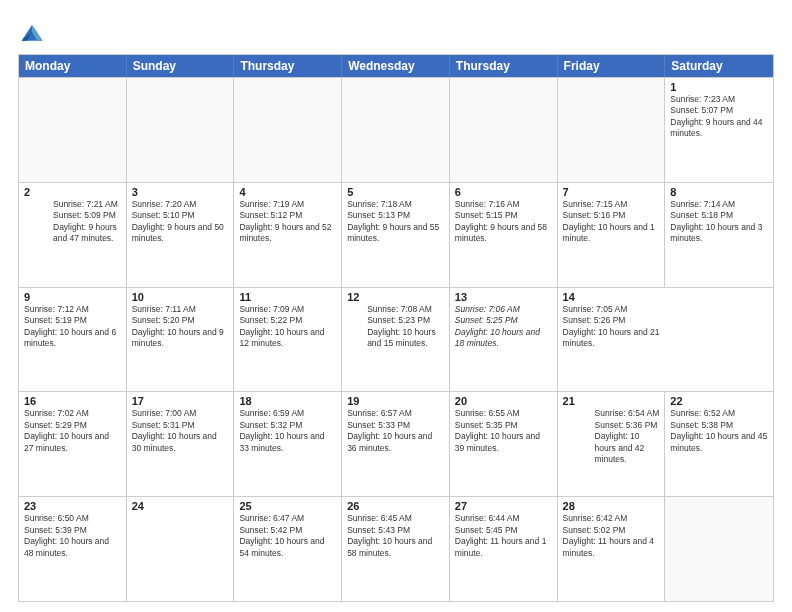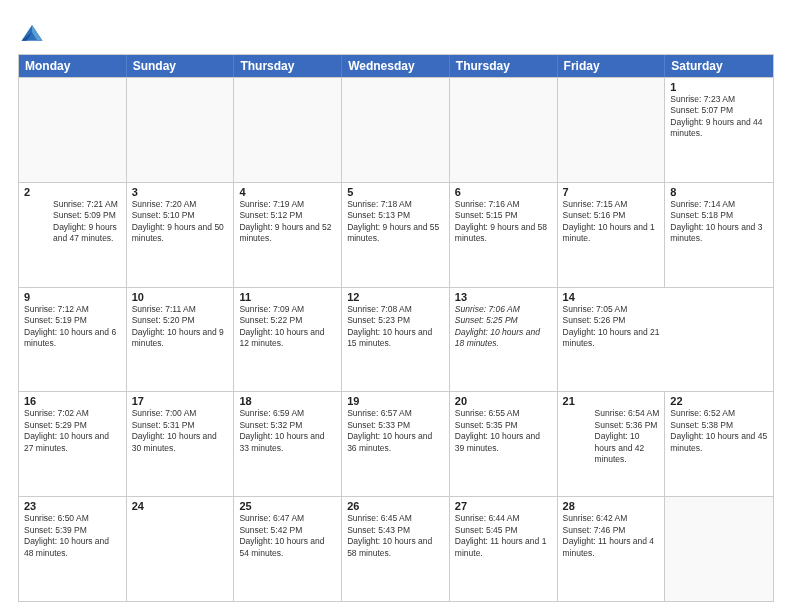--- a/index.html
+++ b/index.html
@@ -221,21 +221,21 @@
 Daylight: 10 hours and 9 minutes.</div>
           </div>
           <div class="cal-cell">
             <span class="day-number">11</span>
             <div class="day-info" style="white-space: pre-line;">Sunrise: 7:09 AM
 Sunset: 5:22 PM
 Daylight: 10 hours and 12 minutes.</div>
           </div>
           <div class="cal-cell">
             <span class="day-number">12</span>
-            <div class="day-info" style="white-space: pre-line;">Sunrise: 7:08 AM
+            <div class="day-info" style="white-space: pre-line; margin-left: 20px;">Sunrise: 7:08 AM
 Sunset: 5:23 PM
 Daylight: 10 hours and 15 minutes.</div>
           </div>
           <div class="cal-cell">
             <span class="day-number">13</span>
             <div class="day-info" style="white-space: pre-line; font-style: italic;">Sunrise: 7:06 AM
 Sunset: 5:25 PM
 Daylight: 10 hours and 18 minutes.</div>
           </div>
           <div class="cal-cell">
@@ -313,20 +313,20 @@
           </div>
           <div class="cal-cell">
             <span class="day-number">27</span>
             <div class="day-info" style="white-space: pre-line;">Sunrise: 6:44 AM
 Sunset: 5:45 PM
 Daylight: 11 hours and 1 minute.</div>
           </div>
           <div class="cal-cell">
             <span class="day-number">28</span>
             <div class="day-info" style="white-space: pre-line;">Sunrise: 6:42 AM
-Sunset: 7:46 PM
+Sunset: 5:02 PM
 Daylight: 11 hours and 4 minutes.</div>
           </div>
           <div class="cal-cell empty"></div>
         </div>
       </div>
   </div>
 </div>
 
 </body></html>

